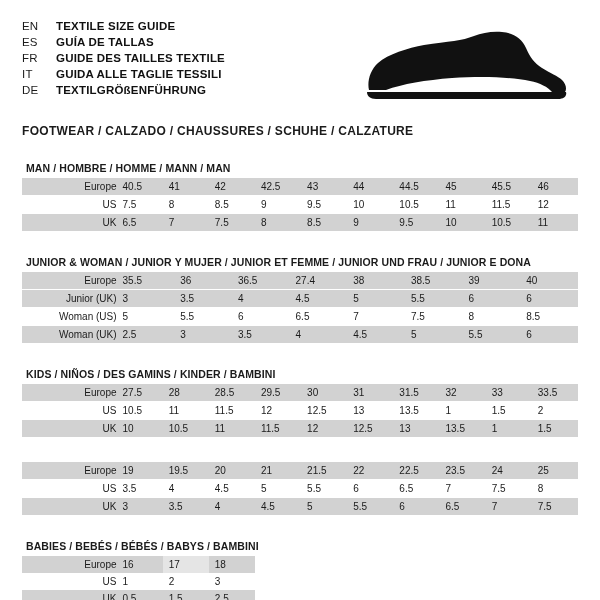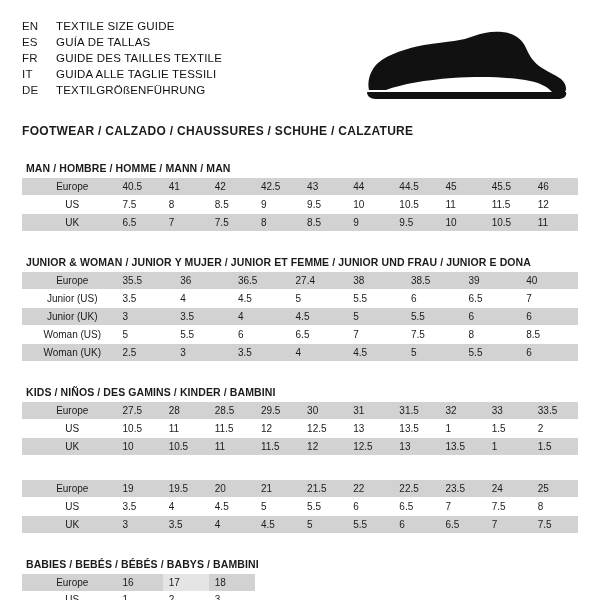--- a/index.html
+++ b/index.html
@@ -37,21 +37,21 @@
     font-size: 11.5px;
     letter-spacing: 0.2px;
   }
   .lang-code {
     width: 34px;
     flex: 0 0 34px;
     font-weight: normal;
     color: #1b1b1b;
   }
   .lang-title {
-    font-weight: normal;
+    font-weight: bold;
     color: #111;
     white-space: nowrap;
   }
   .shoe-wrap {
     position: absolute;
     right: 6px;
     top: 12px;
     width: 210px;
     height: 78px;
   }
@@ -85,21 +85,21 @@
     vertical-align: middle;
     white-space: nowrap;
   }
   tr.shaded td {
     background: #d2d2d2;
   }
   tr.plain td {
     background: #ffffff;
   }
   td.label {
-    text-align: center;
+    text-align: right;
   }
   td.val {
     text-align: left;
   }
   .rowline {
     border-bottom: 1px solid #ffffff;
   }
   
 </style>
 </head>
@@ -220,31 +220,20 @@
         <td class="label">Europe</td>
         <td class="val">35.5</td>
         <td class="val">36</td>
         <td class="val">36.5</td>
         <td class="val">27.4</td>
         <td class="val">38</td>
         <td class="val">38.5</td>
         <td class="val">39</td>
         <td class="val">40</td>
       </tr>
-      <tr class="plain rowline">
-        <td class="label">Junior (US)</td>
-        <td class="val">3.5</td>
-        <td class="val">4</td>
-        <td class="val">4.5</td>
-        <td class="val">5</td>
-        <td class="val">5.5</td>
-        <td class="val">6</td>
-        <td class="val">6.5</td>
-        <td class="val">7</td>
-      </tr>
       <tr class="shaded rowline">
         <td class="label">Junior (UK)</td>
         <td class="val">3</td>
         <td class="val">3.5</td>
         <td class="val">4</td>
         <td class="val">4.5</td>
         <td class="val">5</td>
         <td class="val">5.5</td>
         <td class="val">6</td>
         <td class="val">6</td>

